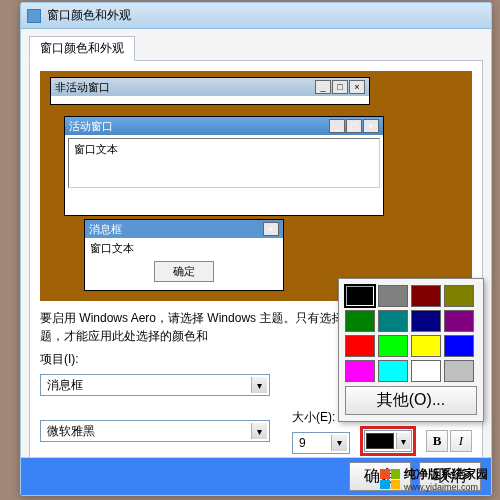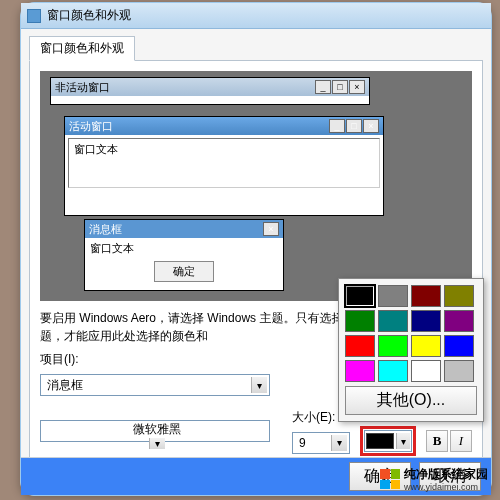--- a/index.html
+++ b/index.html
@@ -11,21 +11,21 @@
     font-size: 12px;
     background: #a08878;
     overflow: hidden;
     position: relative;
   }
   .window {
     position: absolute;
     left: 20px; top: 2px; right: 8px; bottom: 4px;
     background: #f5f5f5;
     border: 1px solid #9ec9ec;
-    border-radius: 14px;
+    border-radius: 3px;
     box-shadow: 0 2px 10px rgba(0,0,0,.3);
     display: flex; flex-direction: column;
   }
   .titlebar {
     height: 26px;
     background: linear-gradient(#d7e8f7,#b6d4ee);
     border-bottom: 1px solid #8fb8dc;
     display: flex; align-items: center; padding: 0 6px;
     gap: 6px;
   }
@@ -45,21 +45,21 @@
   .tabpage {
     margin: 0 8px 8px 8px;
     border: 1px solid #b8c4d0;
     background: #fff;
     flex: 1;
     padding: 10px;
     display: flex; flex-direction: column;
     overflow: hidden;
   }
   .preview {
-    background: #737373; height: 230px; width: 100%;
+    background: #a16207; height: 230px; width: 100%;
     position: relative; padding: 8px;
   }
   .pw { position:absolute; background:#fff; border:1px solid #000; }
   .pw-title { background: linear-gradient(#c8d8e8,#a8c0d8); height:18px; display:flex; align-items:center; padding:0 4px; font-size:11px; }
   .pw-title.active { background: linear-gradient(#6aa8e6,#4a88c6); color:#fff; }
   .pw-title.msg { background:#5a96d2; color:#fff; }
   .pw-ctrls { margin-left:auto; display:flex; gap:1px;}
   .pw-ctrls span { width:16px;height:14px;background:#e8e8e8;border:1px solid #666;display:flex;align-items:center;justify-content:center;font-size:9px;font-family:Arial;}
   .pw-body { padding:3px 5px; font-size:11px; }
   .pw-body .disabled { color:#9a9a9a; }
@@ -185,21 +185,21 @@
         <span class="label">大小(Z):</span>
         <div class="combo disabled" style="width:58px;">
           <span></span>
             <span class="arrow">▾</span>
         </div>
       </div>
     </div>
 
     <div class="row" style="margin-top:6px;">
       <div class="col" style="flex:1;">
-        <div class="combo" style="width:230px;flex-direction:column;">
+        <div class="combo" style="width:230px;">
           <span>微软雅黑</span>
           <span class="arrow">▾</span>
         </div>
       </div>
       <div class="col">
         <span class="label">大小(E):</span>
         <div class="combo" style="width:58px;">
           <span>9</span>
           <span class="arrow">▾</span>
         </div>

